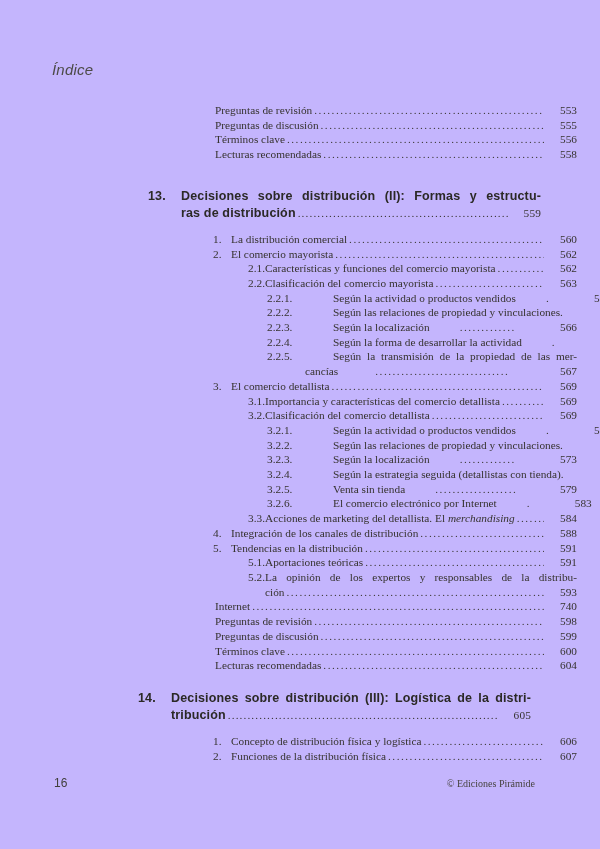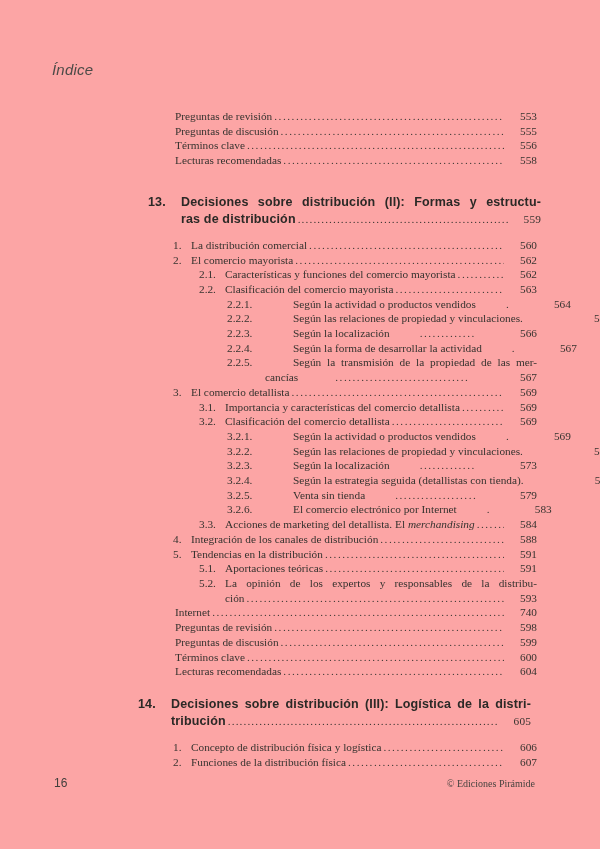--- a/index.html
+++ b/index.html
@@ -1,38 +1,38 @@
 <!DOCTYPE html>
 <html lang="es"><head>
 <meta charset="utf-8">
 <style>
   html,body{margin:0;padding:0;background:#fcfcfa;}
   .page{
-    position:relative;width:600px;height:849px;background:#fca5a5;overflow:hidden;
+    position:relative;width:600px;height:849px;background:#c4b5fd;overflow:hidden;
     font-family:"Liberation Serif","DejaVu Serif",serif;color:#36332f;
   }
   .running-head{
     position:absolute;left:52px;top:61px;
     font-family:"Liberation Sans","DejaVu Sans",sans-serif;
     font-style:italic;font-size:15px;color:#4c4a47;letter-spacing:.2px;
   }
   #toc{position:absolute;top:0;left:0;width:600px;padding-top:103px;}
-  .entries{margin:6px;}
+  .entries{margin:0;padding-left:46px;}
   .row{display:flex;align-items:baseline;line-height:14.7px;font-size:11.3px;}
   .num{flex:none;white-space:nowrap;}
   .txt{flex:none;white-space:nowrap;}
   .txt.wrapline{flex:1;white-space:normal;text-align:justify;text-align-last:justify;}
   .dots{flex:1 1 0;min-width:4px;overflow:hidden;white-space:nowrap;
         letter-spacing:1.5px;margin:0 3px 0 2px;color:#3b3833;}
   .spacer{flex:1 1 0;min-width:2px;}
   .pg{flex:none;width:30px;text-align:right;}
   
   .l0{margin-left:169px;width:362px;}
   .l1{margin-left:167px;width:364px;} .l1 > .num{width:18px;}
-  .l2{margin-left:193px;width:338px;} .l2 > .num{width:26px;}
+  .l2{margin-left:193px;width:338px;} .l2 > .num{width:26px;text-align:right;}
   .l3{margin-left:221px;width:310px;gap:28px;} .l3 > .num{width:38px;}
   .c2{margin-left:219px;width:312px;}
   .c3{margin-left:259px;width:272px;gap:35px;}
   
   .ch{font-family:"Liberation Sans","DejaVu Sans",sans-serif;
       font-weight:bold;font-size:12.5px;line-height:17px;color:#2b2926;
       letter-spacing:.15px;}
   .entries + .ch{margin-top:17px;}
   .block0 + .ch{margin-top:26px;margin-left:10px;}
   .ch + .entries{margin-top:10px;}

